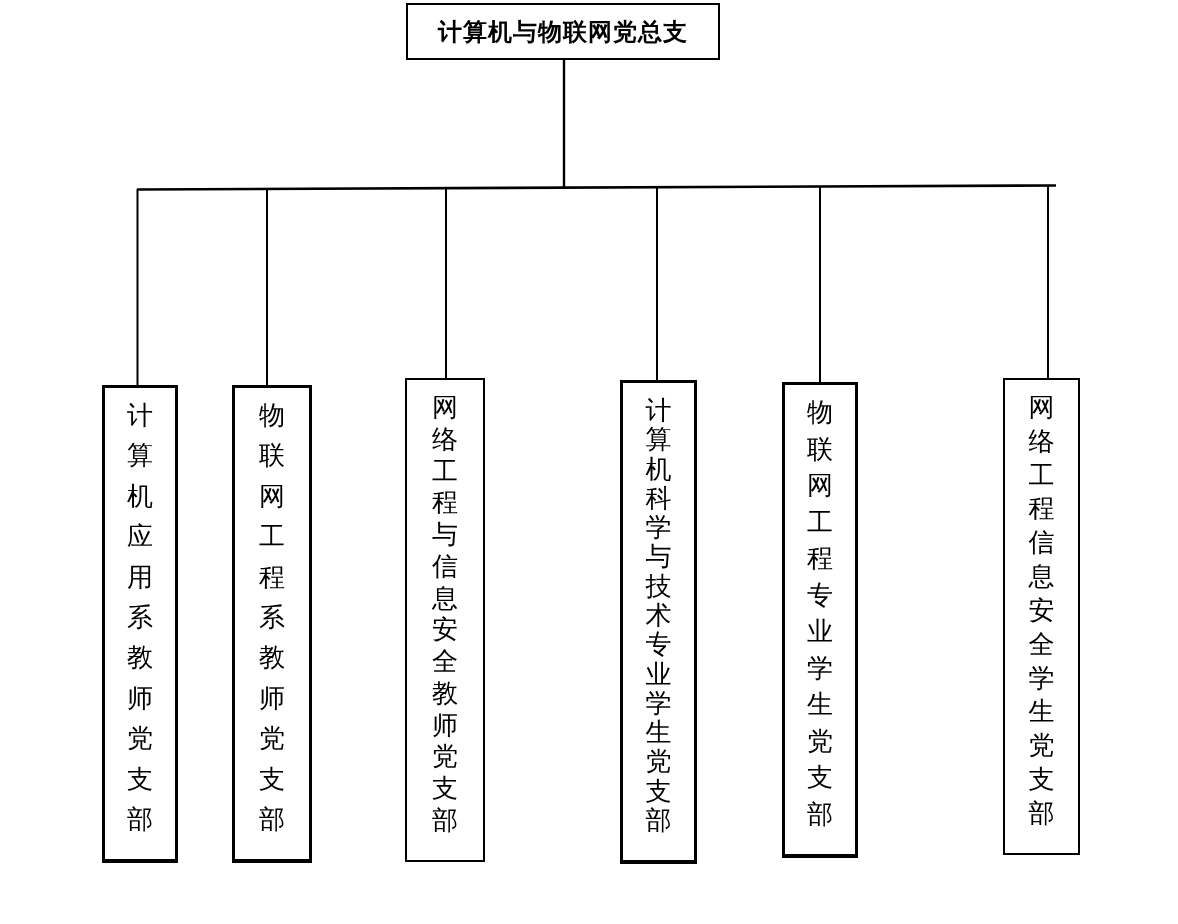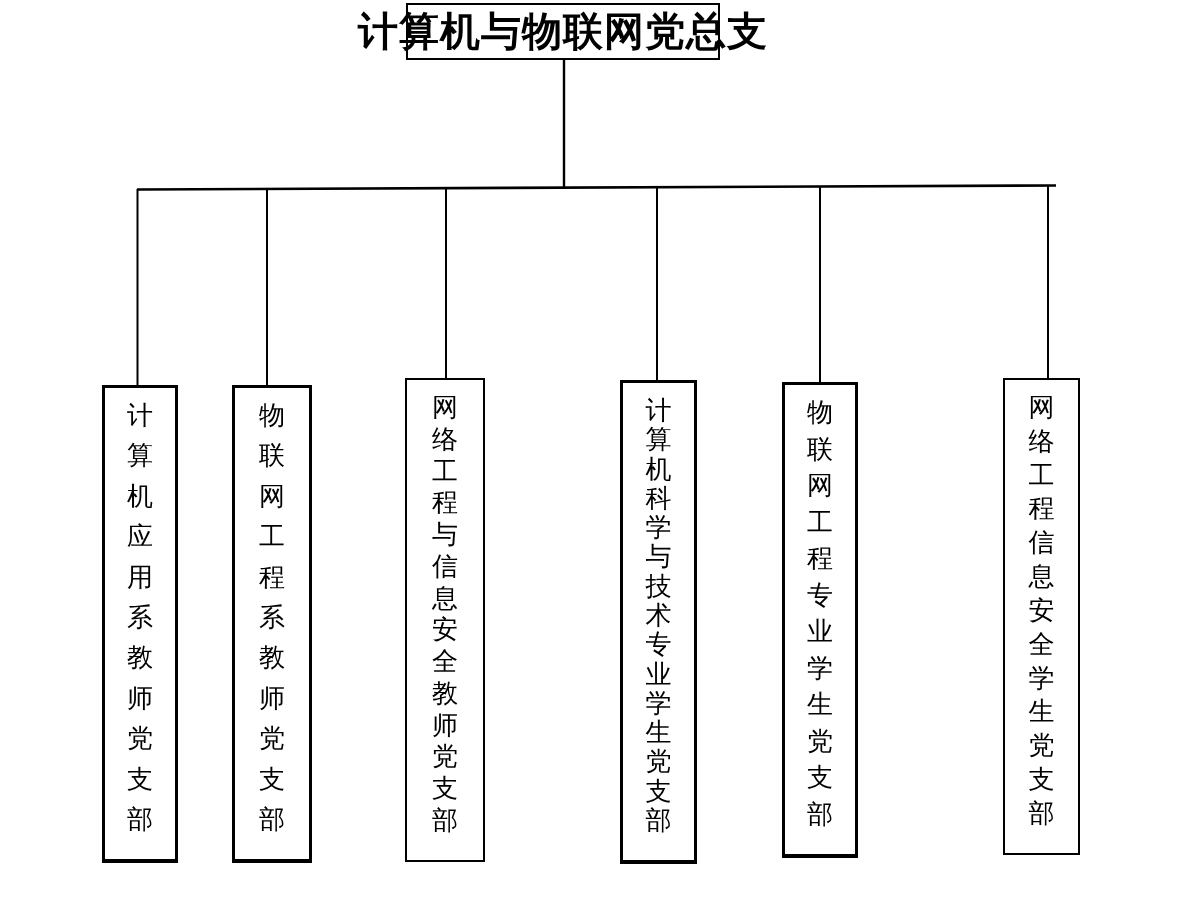--- a/index.html
+++ b/index.html
@@ -29,21 +29,21 @@
     left: 406px;
     top: 3px;
     width: 314px;
     height: 57px;
     box-sizing: border-box;
     border: 2.5px solid #000000;
     background: #ffffff;
     display: flex;
     align-items: center;
     justify-content: center;
-    font-size: 40px;
+    font-size: 24px;
     font-weight: bold;
     letter-spacing: 1px;
     white-space: nowrap;
   }
   .org-box {
     position: absolute;
     box-sizing: border-box;
     background: #ffffff;
   }
   .org-box .vlabel {

